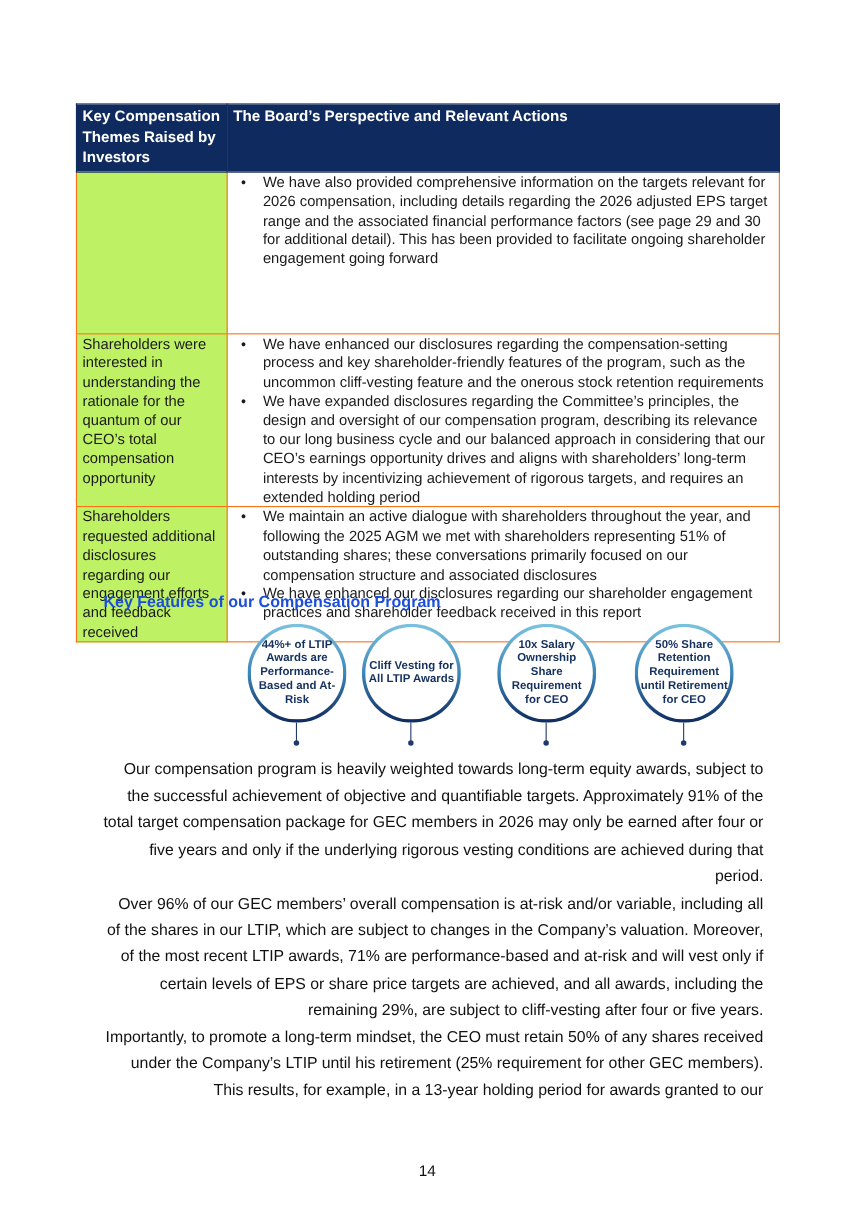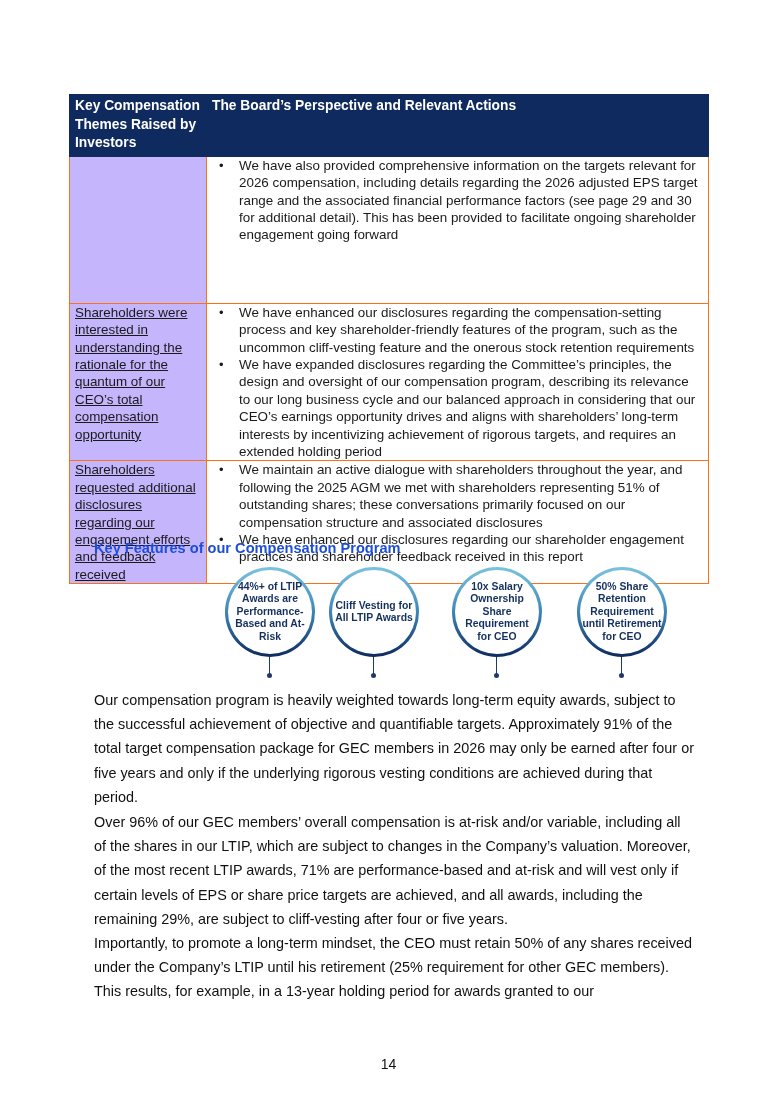--- a/index.html
+++ b/index.html
@@ -17,21 +17,21 @@
     table-layout: fixed;
   }
   table.themes th {
     background: #0f2a5e; color: #ffffff; font-weight: bold; text-align: left;
     vertical-align: top; padding: 2px 5px 3px 5px; font-size: 13.8px; line-height: 18.6px;
     border: 1px solid #0f2a5e;
   }
   table.themes td {
     vertical-align: top; border: 1px solid #f97316; padding: 0 5px 0 5px;
   }
-  table.themes td.theme { background: #c4b5fd; text-decoration: underline; }
+  table.themes td.theme { background: #bef264; }
   table.themes col.c1 { width: 137px; }
   table.themes col.c2 { width: 502px; }
   ul.actions { margin: 0; padding: 0 0 0 27px; list-style: none; }
   ul.actions li { position: relative; padding-left: 0; }
   ul.actions li::before {
     content: "\2022"; position: absolute; left: -20px; top: 0; font-size: 13px;
   }
 
   
   .features-title {
@@ -57,21 +57,21 @@
     position: absolute; left: 44px; top: 90px; width: 1px; height: 17px; background: #1e3a6b;
   }
   .dot {
     position: absolute; left: 42px; top: 106px; width: 5px; height: 5px; border-radius: 50%;
     background: #1e3a6b;
   }
 
   
   .para {
     position: absolute; left: 94px; width: 600px; font-size: 14.4px; line-height: 24.2px;
-    margin: 0; color: #111;
+    margin: 0; color: #111; text-align: right;
   }
   .page-number {
     position: absolute; left: 0; width: 777px; top: 1016px; text-align: center;
     font-size: 14px; color: #111; margin-top: 40px;
   }
 </style>
 </head>
 <body>
 
 <div class="page">

